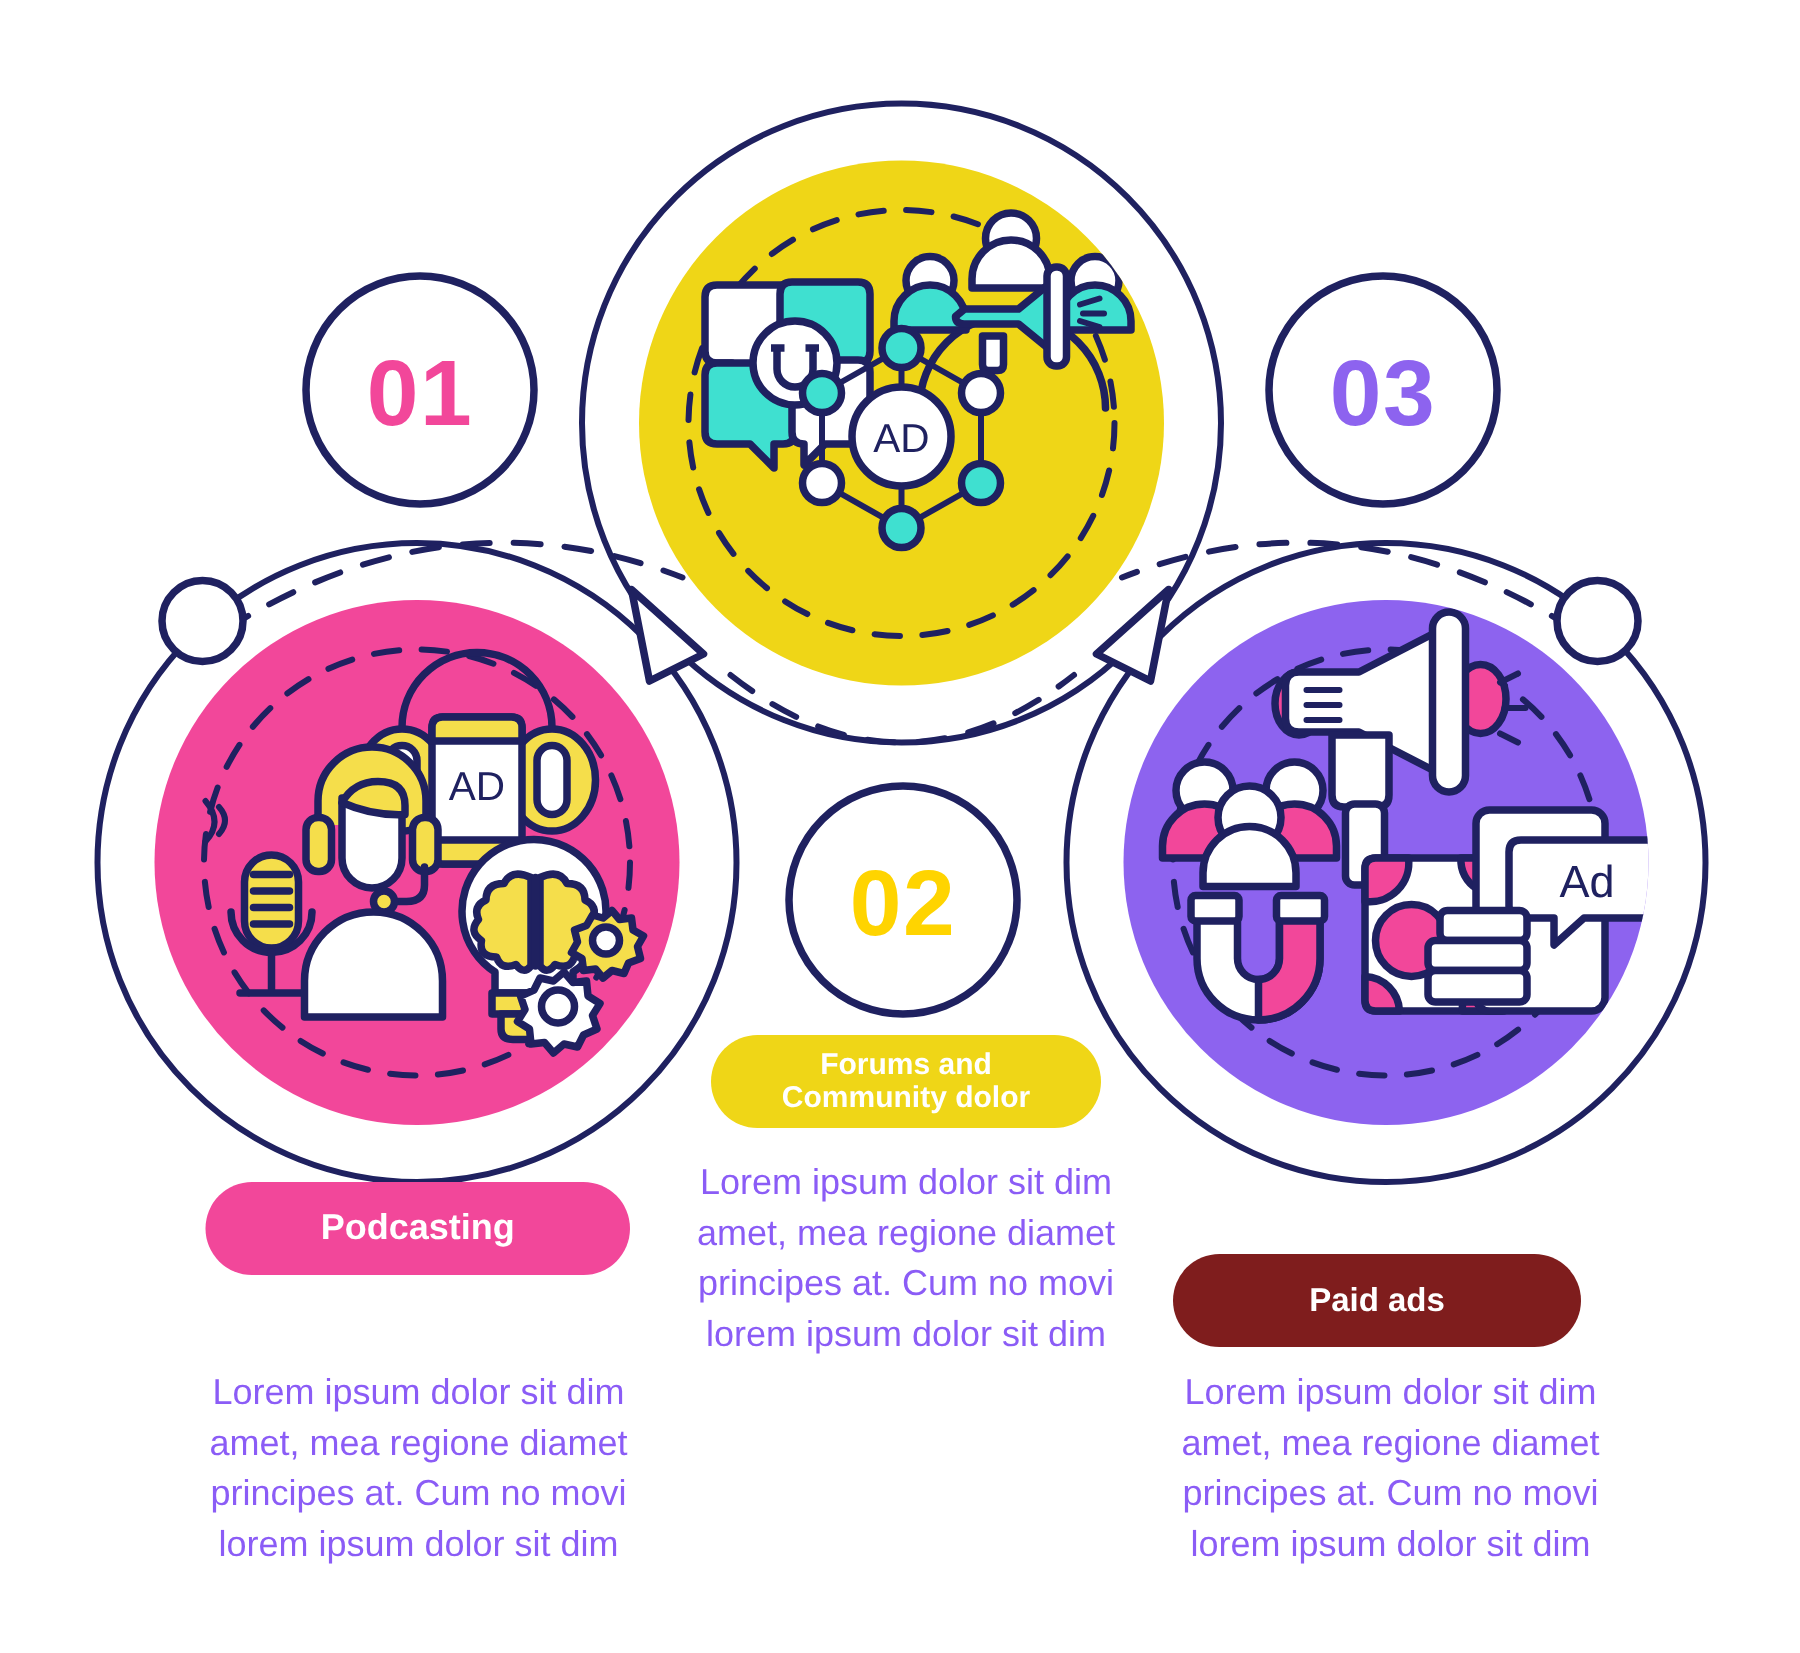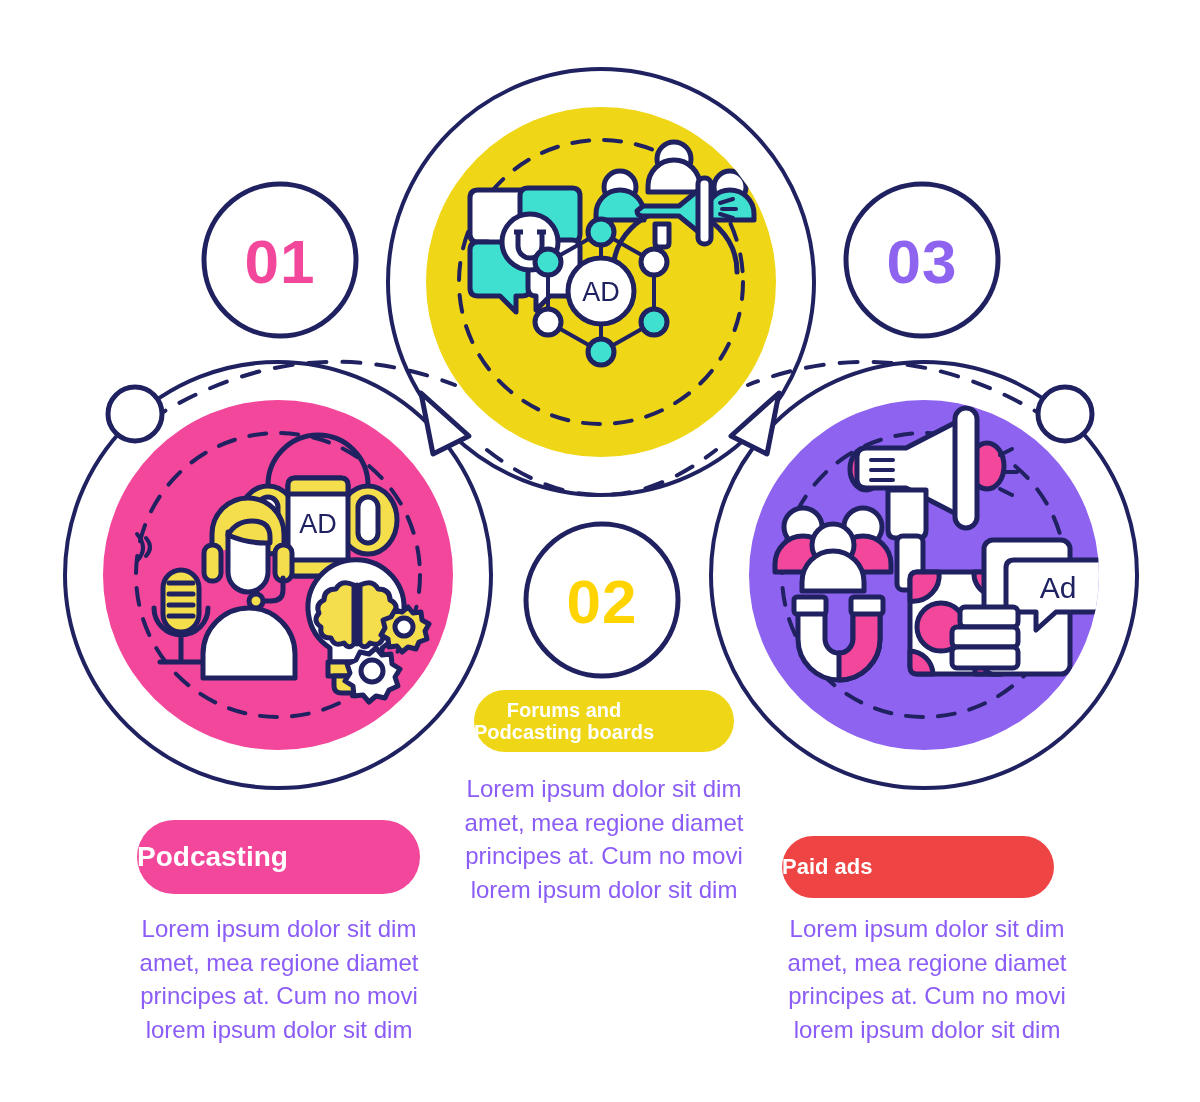--- a/index.html
+++ b/index.html
@@ -2,26 +2,26 @@
 <html><head>
 <meta charset="utf-8">
 <style>
   html,body{margin:0;padding:0;background:#ffffff;}
   body{width:1200px;height:1102px;overflow:hidden;font-family:"Liberation Sans",sans-serif;}
   #stage{position:relative;width:1200px;height:1102px;background:#fff;}
   svg.art{position:absolute;left:0;top:0;width:1200px;height:1102px;}
 
   .num-text{font-family:"Liberation Sans",sans-serif;font-weight:700;font-size:62px;letter-spacing:1px;}
 
-  .pill{position:absolute;display:flex;align-items:center;justify-content:flex-start;
+  .pill{position:absolute;display:flex;align-items:center;justify-content:center;
         border-radius:999px;color:#ffffff;font-weight:700;text-align:center;
         font-family:"Liberation Sans",sans-serif;line-height:1.12;}
-  .pill-1{left:137px;top:820px;width:283px;height:74px;font-size:28px;background:#F2479A;}
+  .pill-1{left:137px;top:788px;width:283px;height:62px;font-size:24px;background:#F2479A;}
   .pill-2{left:474px;top:690px;width:260px;height:62px;font-size:20px;background:#EFD617;}
-  .pill-3{left:782px;top:836px;width:272px;height:62px;font-size:22px;background:#ef4444;}
+  .pill-3{left:782px;top:836px;width:272px;height:62px;font-size:22px;background:#7f1d1d;}
 
   .body-text{position:absolute;color:#8b5cf6;font-size:24px;line-height:1.40;
              text-align:center;font-family:"Liberation Sans",sans-serif;}
   .bt-1{left:118px;top:912px;width:322px;}
   .bt-2{left:450px;top:772px;width:308px;}
   .bt-3{left:766px;top:912px;width:322px;}
 </style>
 </head>
 <body>
 
@@ -232,21 +232,21 @@
     </g>
   </svg>
 
   <div class="pill pill-1">
     <span>Podcasting</span>
   </div>
 
   <div class="pill pill-2">
     <span>
       <span>Forums and</span><br>
-      <span>Podcasting boards</span>
+      <span>Community dolor</span>
     </span>
   </div>
 
   <div class="pill pill-3">
     <span>Paid ads</span>
   </div>
 
   <div class="body-text bt-1">Lorem ipsum dolor sit dim amet, mea regione diamet principes at. Cum no movi lorem ipsum dolor sit dim</div>
   <div class="body-text bt-2">Lorem ipsum dolor sit dim amet, mea regione diamet principes at. Cum no movi lorem ipsum dolor sit dim</div>
   <div class="body-text bt-3">Lorem ipsum dolor sit dim amet, mea regione diamet principes at. Cum no movi lorem ipsum dolor sit dim</div>

